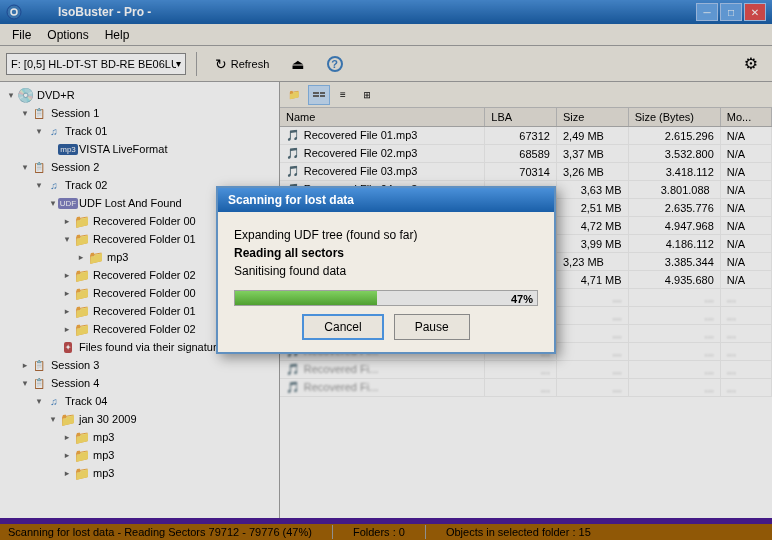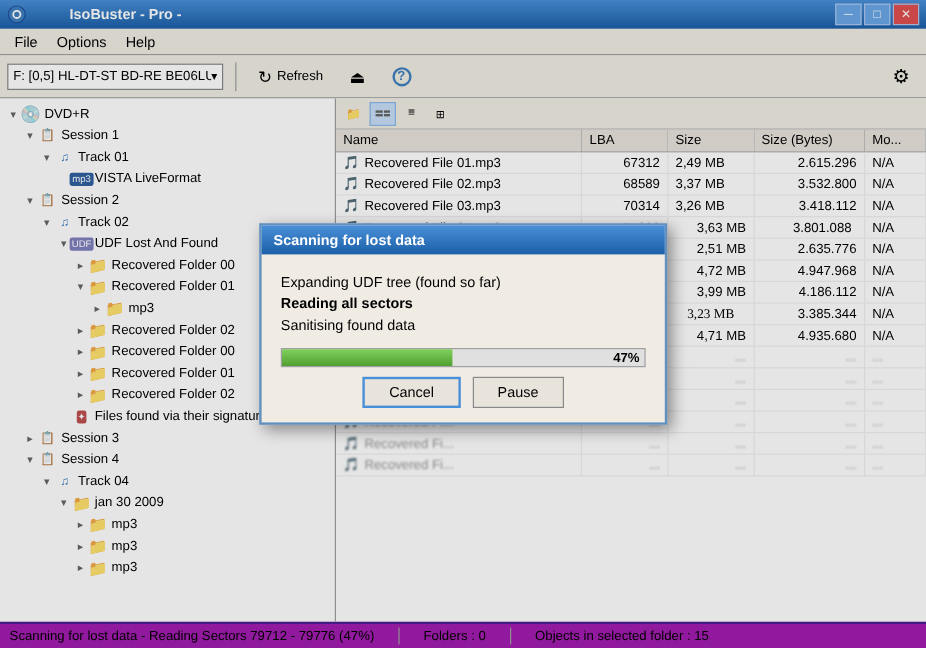--- a/index.html
+++ b/index.html
@@ -151,22 +151,22 @@
       align-items: center;
       padding: 1px 0;
       cursor: pointer;
       white-space: nowrap;
     }
     .tree-icon { width: 16px; height: 16px; margin-right: 3px; display: inline-flex; align-items: center; justify-content: center; font-size: 10px; }
     .tree-label { font-size: 11px; }
 
     
     .status-bar {
-      background: #a21caf;
-      border-top: 2px solid #4c1d95;
+      background: #a16207;
+      border-top: 6px solid #4c1d95;
       height: 22px;
       display: flex;
       align-items: center;
       padding: 0 8px;
       font-size: 11px;
       gap: 20px;
     }
     .status-sep { width: 1px; height: 14px; background: #a0a0a0; }
 
     
@@ -529,21 +529,21 @@
               <tr>
                 <td><span style="color:#3060a0;margin-right:4px;">🎵</span>Recovered File 07.mp3</td>
                 <td style="text-align: right;">77542</td>
                 <td style="text-align: right;">3,99 MB</td>
                 <td style="text-align: right;">4.186.112</td>
                 <td>N/A</td>
               </tr>
               <tr>
                 <td><span style="color:#3060a0;margin-right:4px;">🎵</span>Recovered File 08.mp3</td>
                 <td style="text-align: right;">79586</td>
-                <td style="text-align: center; font-family: Liberation Serif, serif;">3,23 MB</td>
+                <td style="text-align: left;">3,23 MB</td>
                 <td style="text-align: right;">3.385.344</td>
                 <td>N/A</td>
               </tr>
               <tr>
                 <td><span style="color:#3060a0;margin-right:4px;">🎵</span>Recovered File 09.mp3</td>
                 <td style="text-align: right;">81239</td>
                 <td style="text-align: right;">4,71 MB</td>
                 <td style="text-align: right;">4.935.680</td>
                 <td>N/A</td>
               </tr>

